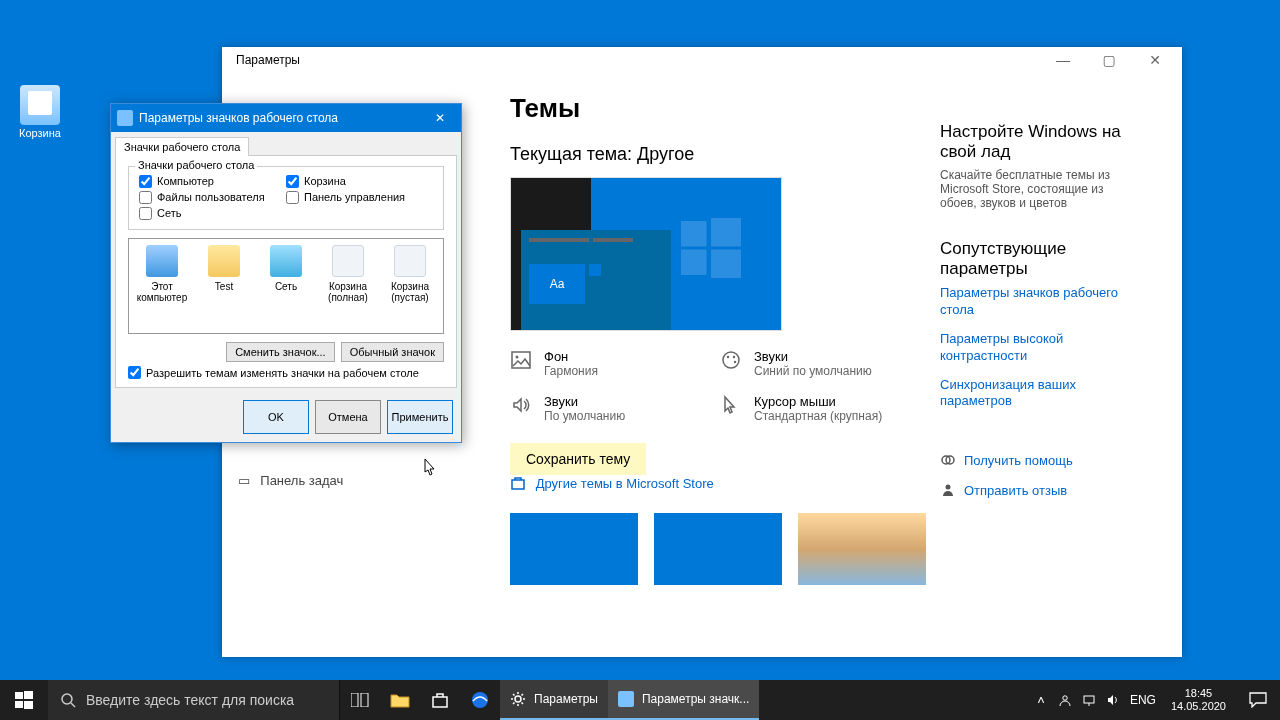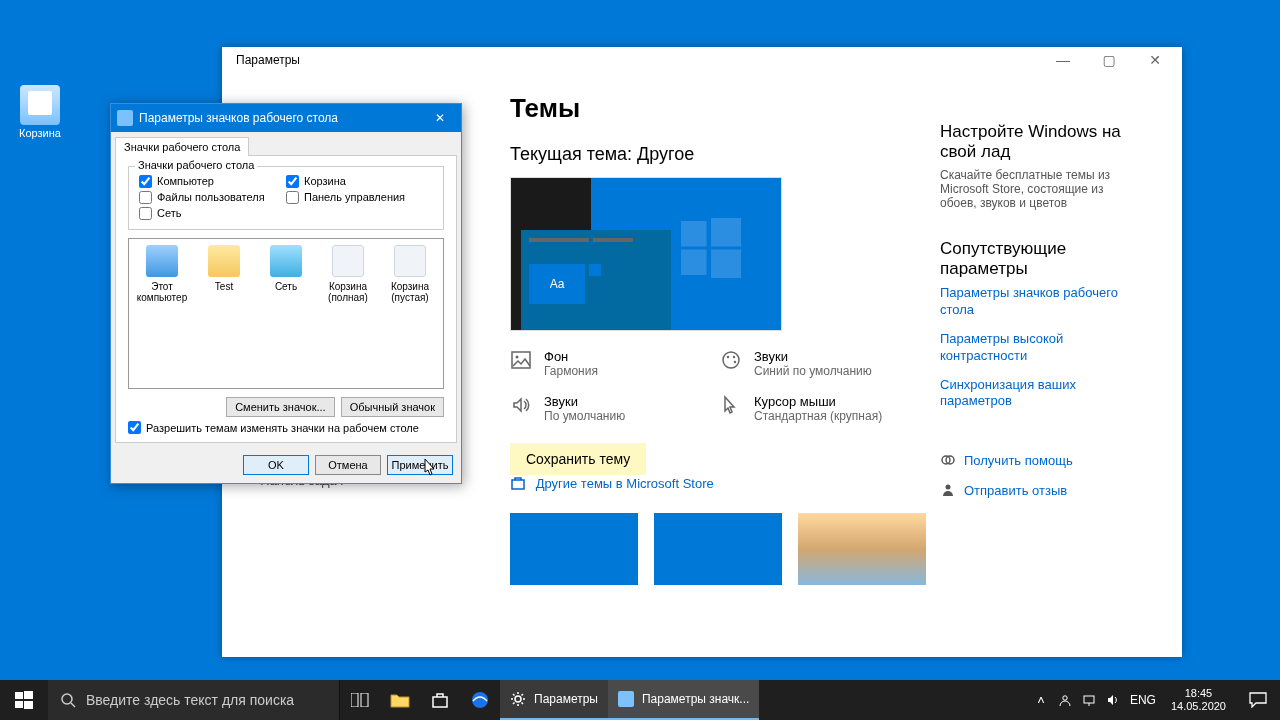--- a/index.html
+++ b/index.html
@@ -49,32 +49,32 @@
 .dlg-titlebar .dlg-icon{width:16px;height:16px;background:#7bc1ff;margin-right:6px;border-radius:2px}
 .dlg-titlebar .dlg-close{width:42px;height:28px;display:flex;align-items:center;justify-content:center;font-size:12px}
 .dlg-tabs{padding:4px 4px 0 4px;background:#f0f0f0}
 .dlg-tab{display:inline-block;padding:3px 8px;background:#fff;border:1px solid #ccc;border-bottom:none;font-size:11px;position:relative;top:1px}
 .dlg-body{background:#fff;margin:0 4px 4px 4px;border:1px solid #ccc;padding:10px 12px 8px}
 .fieldset{border:1px solid #ccc;padding:8px 10px 6px;position:relative;margin-bottom:8px}
 .fieldset .legend{position:absolute;top:-8px;left:6px;background:#fff;padding:0 3px;font-size:11px}
 .chk-grid{display:flex;flex-wrap:wrap}
 .chk{width:50%;font-size:11px;margin-bottom:3px;display:flex;align-items:flex-start}
 .chk input{margin:0 5px 0 0}
-.icon-list{border:1px solid #999;background:#fff;height:151px;padding:6px 4px;display:flex;align-items:flex-start;gap:4px;margin-bottom:8px}
+.icon-list{border:1px solid #999;background:#fff;height:96px;padding:6px 4px;display:flex;align-items:flex-start;gap:4px;margin-bottom:8px}
 .icon-item{width:60px;text-align:center;font-size:10px;line-height:1.1}
 .icon-item .ii{width:32px;height:32px;margin:0 auto 4px;background:linear-gradient(#a0d0ff,#4098e0);border-radius:3px;position:relative}
 .icon-item .ii.folder{background:linear-gradient(#ffe9a0,#f5c860)}
 .icon-item .ii.net{background:linear-gradient(#a0e0ff,#40b0e0)}
 .icon-item .ii.bin{background:#f0f4f8;border:1px solid #cfd8e0}
 .dlg-btn-row{display:flex;justify-content:flex-end;gap:6px;margin-bottom:4px}
 .dlg-btn-row button{font-size:11px;padding:3px 8px;background:#e8e8e8;border:1px solid #aaa;min-width:86px}
 .allow-chk{font-size:11px;display:flex;align-items:center;margin-top:2px}
 .allow-chk input{margin:0 5px 0 0}
 .dlg-footer{display:flex;justify-content:flex-end;gap:6px;padding:8px}
-.dlg-footer button{font-size:11px;padding:3px 0;width:66px;background:#e8e8e8;border:1px solid #888}
+.dlg-footer button{font-size:11px;padding:10px 0;width:66px;background:#e8e8e8;border:1px solid #888}
 .dlg-footer button.focus{border:1px solid #0078d7;background:#e0eef9}
 
 .taskbar{position:absolute;left:0;right:0;bottom:0;height:40px;background:#1f1f1f;display:flex;align-items:center;color:#fff}
 .taskbar .start{width:48px;height:40px;display:flex;align-items:center;justify-content:center}
 .taskbar .search{width:292px;height:40px;background:#2b2b2b;display:flex;align-items:center;color:#ccc;font-size:14px;padding-left:12px;border-right:1px solid #111}
 .taskbar .search .si{margin-right:10px}
 .taskbar .tb-icon{width:40px;height:40px;display:flex;align-items:center;justify-content:center}
 .taskbar .task-btn{height:40px;display:flex;align-items:center;padding:0 10px;background:#3a3a3a;border-bottom:2px solid #76b9ed;font-size:12px;gap:8px;min-width:80px}
 .taskbar .task-btn.active{background:#4a4a4a}
 .taskbar .tray{margin-left:auto;display:flex;align-items:center;height:40px}

